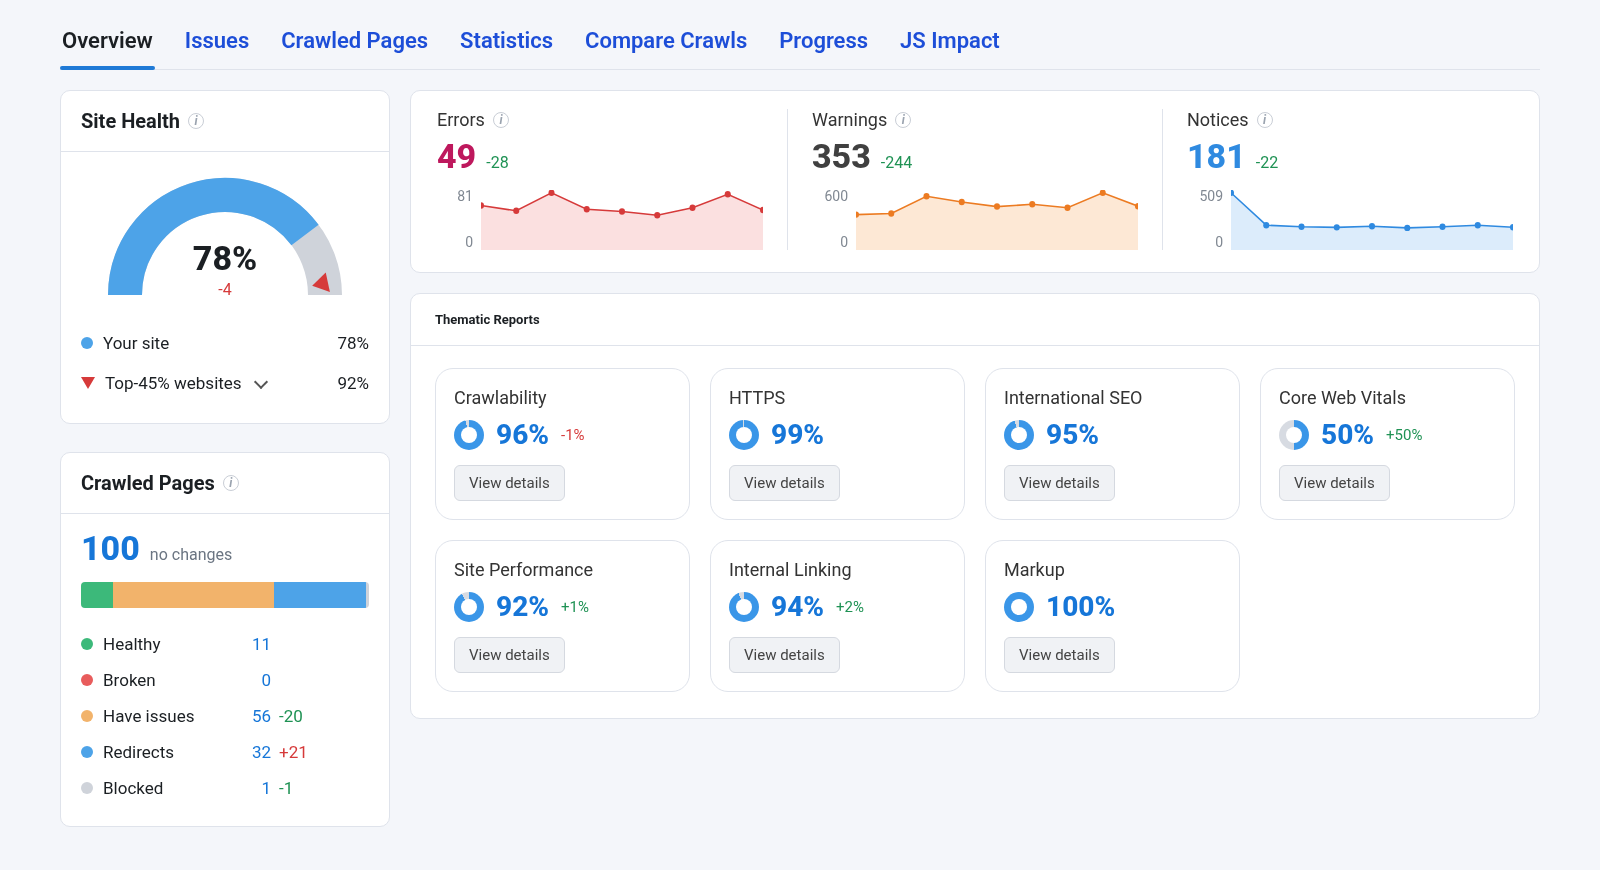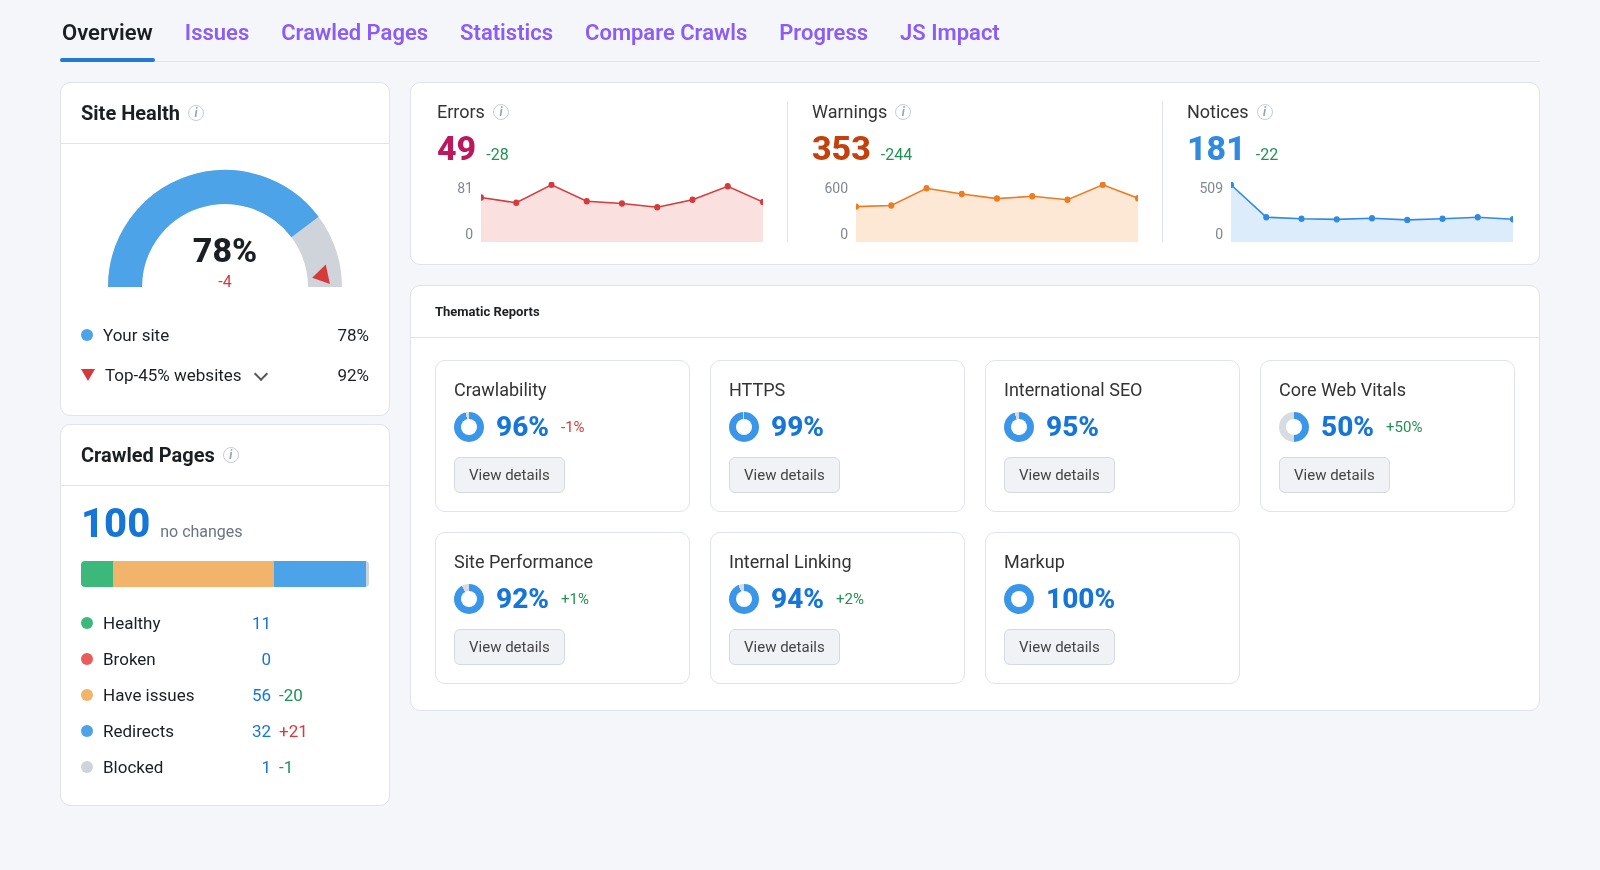--- a/index.html
+++ b/index.html
@@ -13,30 +13,30 @@
     --tab-active:#1b1f23;
     --green:#1f9254;
     --red:#d63a3a;
     --orange:#ec7b22;
     --grey:#c9ced6;
     --btn-bg:#f0f2f5;
     --btn-border:#d5d9e0;
   }
   *{box-sizing:border-box;font-family:-apple-system,BlinkMacSystemFont,"Segoe UI",Roboto,Helvetica,Arial,sans-serif}
   body{margin:0;background:var(--bg);color:var(--text);font-size:14px}
-  .page{width:1520px;margin:0 auto;padding:0 20px 40px}
+  .page{width:1520px;margin:8px auto;padding:0 20px 40px}
 
   
   .tabs{display:flex;gap:28px;border-bottom:1px solid var(--border);padding:20px 0 0;}
-  .tab{font-size:22px;font-weight:600;color:#8b5cf6;padding:0 2px 16px;position:relative;cursor:pointer}
+  .tab{font-size:22px;font-weight:600;color:#1d4ed8;padding:0 2px 16px;position:relative;cursor:pointer}
   .tab.active{color:var(--tab-active)}
   .tab.active::after{content:"";position:absolute;left:0;right:0;bottom:-1px;height:4px;background:#1f7ad6;border-radius:2px}
 
   .layout{display:flex;gap:20px;margin-top:20px}
-  .col-left{width:330px;display:flex;flex-direction:column;gap:8px}
+  .col-left{width:330px;display:flex;flex-direction:column;gap:28px}
   .col-right{flex:1;display:flex;flex-direction:column;gap:20px}
 
   .card{background:var(--card);border:1px solid var(--border);border-radius:10px}
   .card-title{font-size:20px;font-weight:700;padding:18px 20px;border-bottom:1px solid var(--border);display:flex;align-items:center;gap:8px}
   .info-i{width:16px;height:16px;border-radius:50%;color:#9aa3af;font-size:12px;font-style:italic;font-weight:700;display:inline-flex;align-items:center;justify-content:center;border:1px solid #c9ced6}
 
   
   .gauge-wrap{padding:18px 20px 10px;display:flex;flex-direction:column;align-items:center}
   .gauge{position:relative;width:250px;height:135px}
   .gauge svg{width:250px;height:135px}
@@ -48,21 +48,21 @@
   .sh-legend{padding:8px 20px 20px}
   .sh-row{display:flex;align-items:center;justify-content:space-between;padding:10px 0;font-size:17px}
   .sh-left{display:flex;align-items:center;gap:10px}
   .dot{width:12px;height:12px;border-radius:50%}
   .tri{width:0;height:0;border-left:7px solid transparent;border-right:7px solid transparent;border-top:12px solid var(--red)}
   .chev{display:inline-block;width:10px;height:10px;border-right:2px solid #555;border-bottom:2px solid #555;transform:rotate(45deg);margin-left:4px;margin-bottom:2px}
 
   
   .cp-body{padding:14px 20px 20px}
   .cp-top{display:flex;align-items:baseline;gap:10px}
-  .cp-num{font-size:40px;font-weight:800;color:var(--blue-strong)}
+  .cp-num{font-size:34px;font-weight:800;color:var(--blue-strong)}
   .cp-change{font-size:16px;color:var(--muted)}
   .cp-bar{height:26px;border-radius:4px;overflow:hidden;display:flex;margin:14px 0 18px}
   .cp-seg{height:100%}
   .cp-legend .row{display:flex;align-items:center;padding:8px 0;font-size:17px}
   .cp-legend .lab{display:flex;align-items:center;gap:10px;width:150px}
   .cp-legend .val{width:40px;text-align:right;color:var(--blue-strong)}
   .cp-legend .delta{width:50px;text-align:left;padding-left:8px}
   .delta-green{color:var(--green)}
   .delta-red{color:var(--red)}
 
@@ -75,21 +75,21 @@
   .m-valrow{display:flex;align-items:baseline;gap:10px;margin-top:6px}
   .m-val{font-size:34px;font-weight:800}
   .m-delta{font-size:16px;color:var(--green)}
   .sparkline{margin-top:14px;height:60px;position:relative}
   .spark-ylabels{position:absolute;left:0;top:-2px;bottom:0;width:36px;display:flex;flex-direction:column;justify-content:space-between;font-size:14px;color:#808892;text-align:right}
   .spark-svg{position:absolute;left:44px;right:0;top:0;bottom:0}
 
   
   .tr-title{font-size:13px;font-weight:700;padding:18px 24px;border-bottom:1px solid var(--border)}
   .tr-grid{display:grid;grid-template-columns:repeat(4,1fr);gap:20px;padding:22px 24px 26px}
-  .tr-card{border:1px solid var(--border);border-radius:10px;padding:18px 18px 18px}
+  .tr-card{border:1px solid var(--border);border-radius:18px;padding:18px 18px 18px}
   .tr-name{font-size:18px;color:#333;margin-bottom:10px}
   .tr-valrow{display:flex;align-items:center;gap:12px}
   .tr-pct{font-size:28px;font-weight:800;color:var(--blue-strong)}
   .tr-delta{font-size:15px}
   .donut{width:30px;height:30px;border-radius:50%;position:relative;flex:0 0 30px}
   .donut::after{content:"";position:absolute;inset:7px;border-radius:50%;background:#fff}
   .btn{margin-top:14px;display:inline-block;background:var(--btn-bg);border:1px solid var(--btn-border);border-radius:6px;padding:8px 14px;font-size:15px;color:#444;cursor:pointer}
 </style>
 </head>
 <body>
@@ -247,21 +247,21 @@
                     <circle cx="280" cy="18.699999999999996" r="3" fill="#d63a3a"></circle>
                   </svg></div>
               </div>
             </div>
             <div class="metric">
               <div class="m-title">
                 <span>Warnings</span>
                 <span class="info-i">i</span>
               </div>
               <div class="m-valrow">
-                <span class="m-val" style="color:#c2410c">353</span>
+                <span class="m-val" style="color:#404040">353</span>
                 <span class="m-delta">-244</span>
               </div>
               <div class="sparkline">
                 <div class="spark-ylabels">
                   <span>600</span>
                   <span>0</span>
                 </div>
                 <div class="spark-svg"><svg viewBox="0 0 280 56" preserveAspectRatio="none" style="width:100%;height:100%">
                     <path d="M0,22.974468085106388 L35,21.902127659574468 L70,5.817021276595746 L105,11.178723404255315 L140,15.46808510638298 L175,13.323404255319147 L210,16.54042553191489 L245,2.6000000000000014 L280,15.146382978723402 L280,56 L0,56 Z" fill="#fde8d5"></path>
                     <path d="M0,22.974468085106388 L35,21.902127659574468 L70,5.817021276595746 L105,11.178723404255315 L140,15.46808510638298 L175,13.323404255319147 L210,16.54042553191489 L245,2.6000000000000014 L280,15.146382978723402" fill="none" stroke="#ec7b22" stroke-width="1.5"></path>

